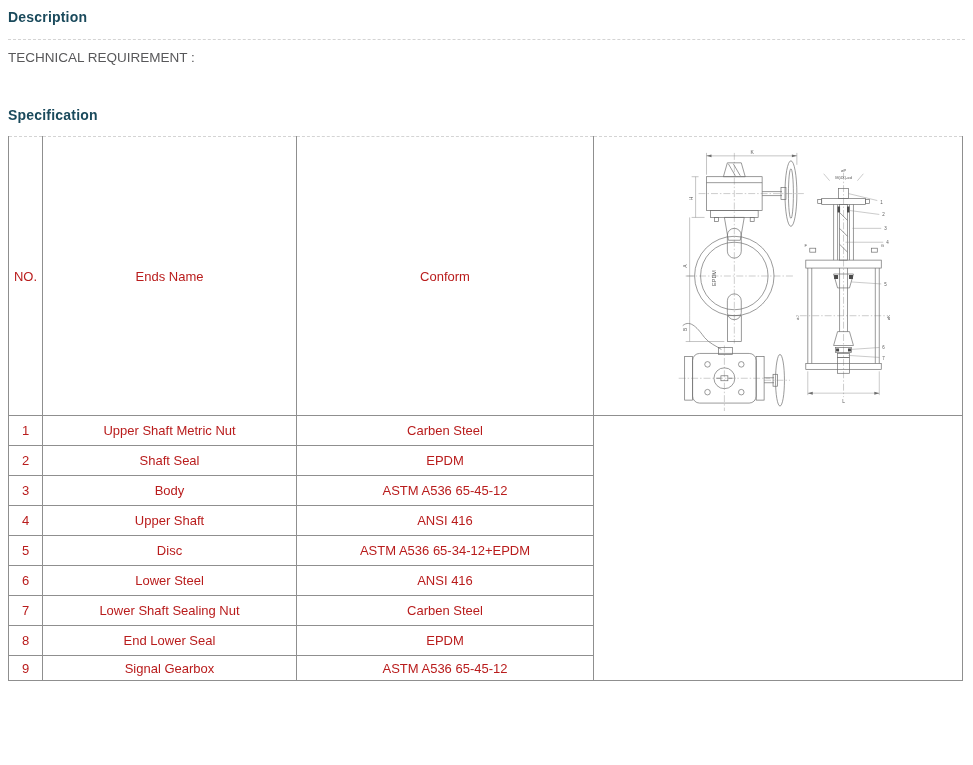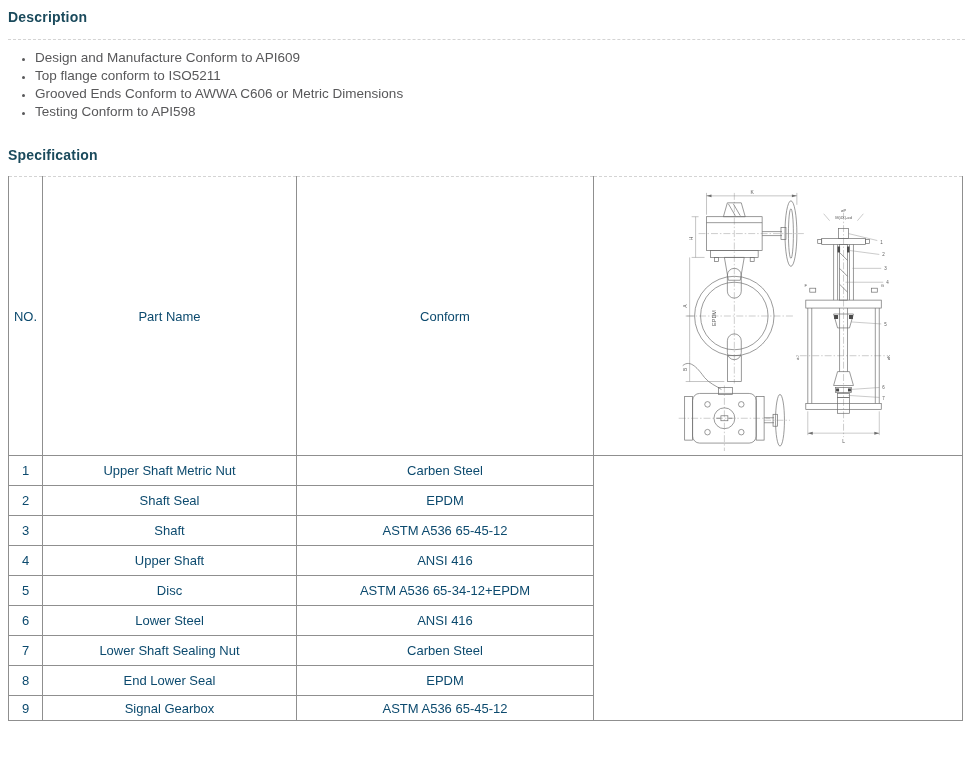--- a/index.html
+++ b/index.html
@@ -16,64 +16,59 @@
     letter-spacing:0.2px;
   }
   .dashed-sep {
     border:none; border-top:1px dashed #d4d4d4; margin:14px 0 9px 0;
   }
   .tech-intro { margin:0; font-size:13.5px; line-height:17px; }
   .tech-bullets { margin:2px 0 0 0; padding:0 0 0 27px; }
   .tech-bullets li { font-size:13.5px; line-height:18px; }
   .tech-bullets li::marker { font-size:11px; }
 
-  .spec-heading { margin-top:26px; }
+  .spec-heading { margin-top:41px; }
   .spec-table {
     border-collapse:collapse; table-layout:fixed; width:954px;
     margin-top:13px; border:1px solid #8f8f8f; border-top:1px dashed #d4d4d4;
   }
   .spec-table th, .spec-table td {
     border:1px solid #8f8f8f; font-weight:normal; font-size:13px;
-    text-align:center; vertical-align:middle; color:#0c4a6e; padding:0;
+    text-align:center; vertical-align:middle; color:#b91c1c; padding:0;
   }
   .spec-table thead th { height:31px; border-top:1px dashed #d4d4d4; }
   .spec-table tbody td { height:30px; }
   .spec-table tbody tr:last-child td { height:25px; }
   .spec-table .drawing-cell { vertical-align:top; padding:0; }
   .spec-table .drawing-cell svg { display:block; margin:0 auto; }
 
   svg text { fill:#5a5a5a; stroke:none; }
 </style>
 </head>
 <body>
 
 <div class="page">
 
   <h3 class="section-heading">Description</h3>
   <hr class="dashed-sep">
-  <ul class="tech-bullets">
-    <li>Design and Manufacture  Conform to API609</li>
-    <li>Top flange conform to ISO5211</li>
-    <li>Grooved Ends Conform to AWWA C606 or Metric Dimensions</li>
-    <li>Testing Conform to  API598</li>
-  </ul>
+  <p class="tech-intro">TECHNICAL REQUIREMENT :</p>
 
   <h3 class="section-heading spec-heading">Specification</h3>
 
   <table class="spec-table">
     <colgroup>
       <col style="width:34px">
         <col style="width:254px">
         <col style="width:297px">
         <col style="width:369px">
     </colgroup>
     <thead>
       <tr>
         <th>NO.</th>
-        <th>Part Name</th>
+        <th>Ends Name</th>
         <th>Conform</th>
         <th class="drawing-cell" rowspan="9">
           <svg width="367" height="278" viewBox="0 0 369 280">
 
             <g stroke="#9a9a9a" stroke-width="0.5" fill="none" stroke-dasharray="7 2 1.5 2">
               <line x1="140" y1="16" x2="140" y2="208"></line>
               <line x1="92" y1="140" x2="200" y2="140"></line>
               <line x1="104" y1="57" x2="210" y2="57"></line>
               <line x1="250" y1="36" x2="250" y2="262"></line>
               <line x1="206" y1="180" x2="294" y2="180"></line>
@@ -226,21 +221,21 @@
           <td>Upper Shaft Metric Nut</td>
           <td>Carben Steel</td>
         </tr>
         <tr>
           <td>2</td>
           <td>Shaft Seal</td>
           <td>EPDM</td>
         </tr>
         <tr>
           <td>3</td>
-          <td>Shaft</td>
+          <td>Body</td>
           <td>ASTM A536 65-45-12</td>
         </tr>
         <tr>
           <td>4</td>
           <td>Upper Shaft</td>
           <td>ANSI 416</td>
         </tr>
         <tr>
           <td>5</td>
           <td>Disc</td>

